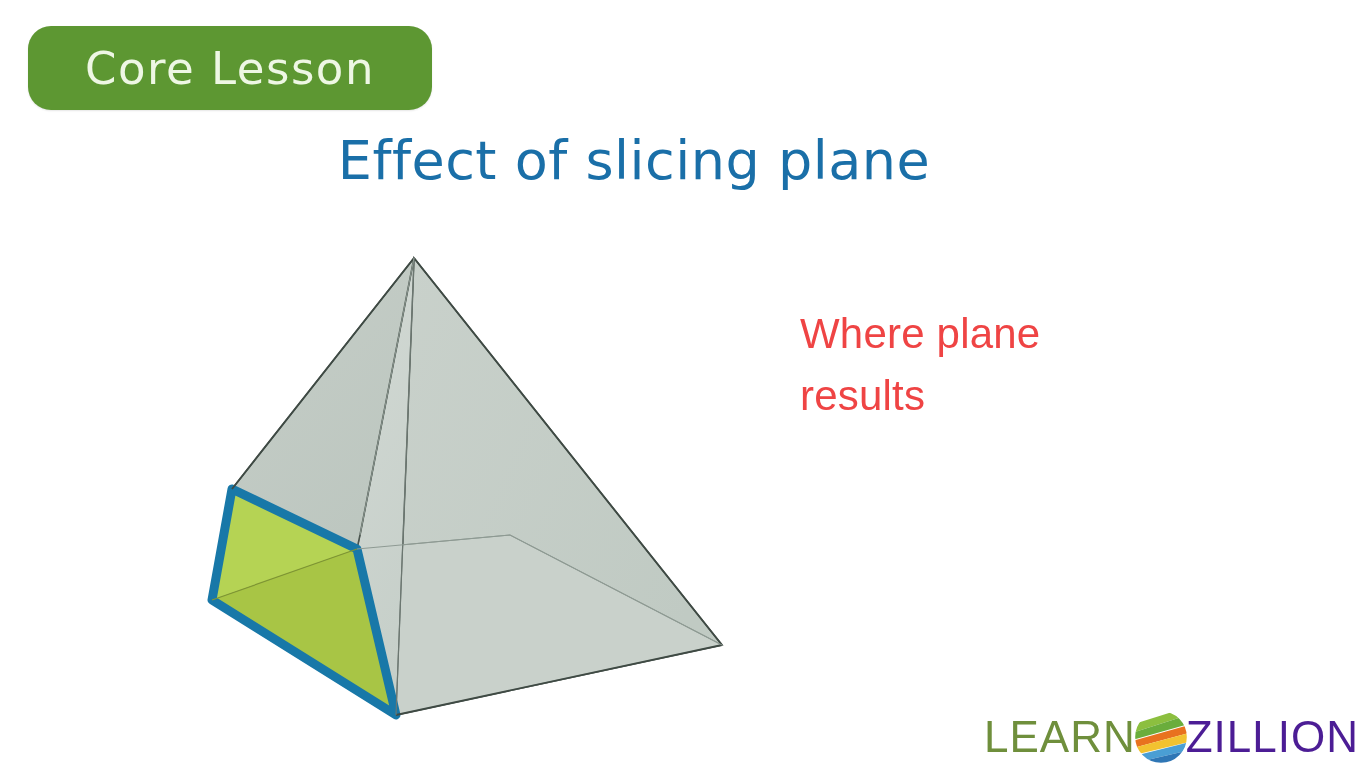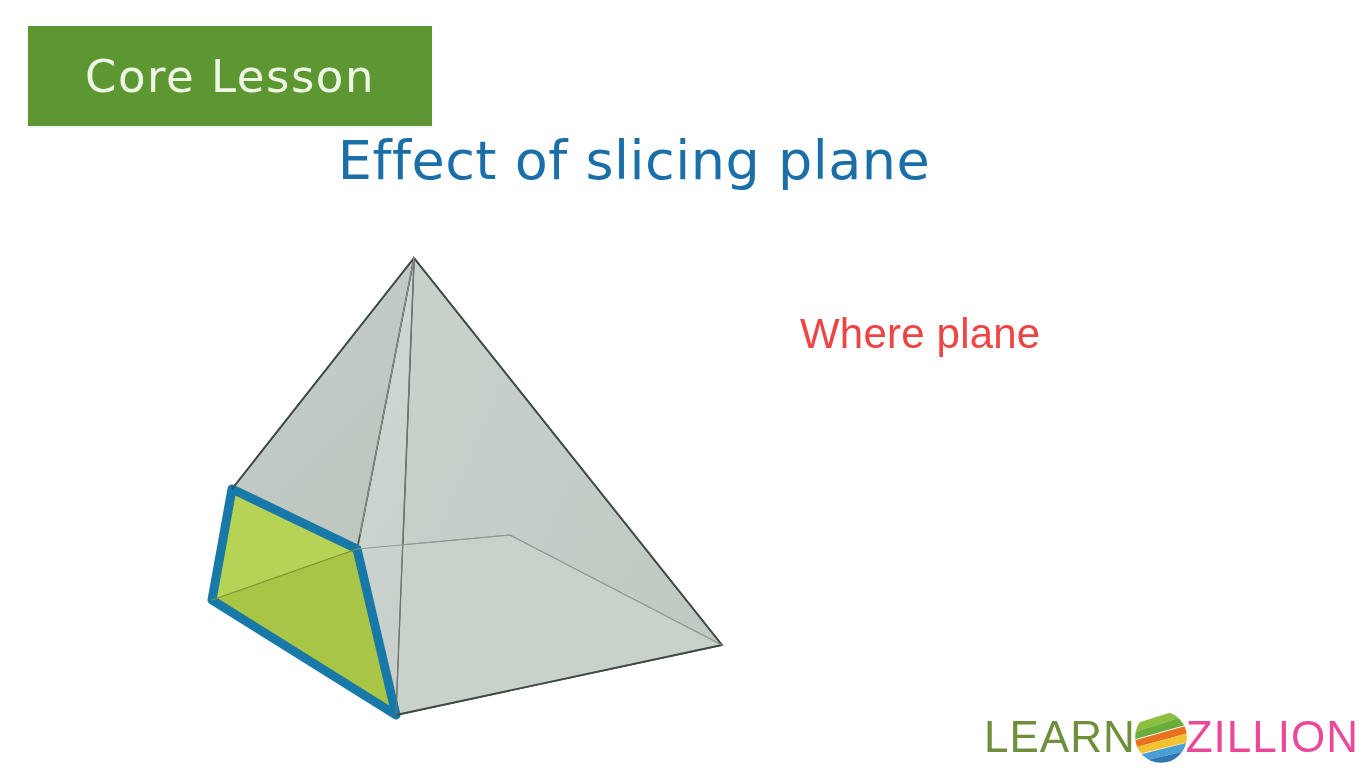--- a/index.html
+++ b/index.html
@@ -18,23 +18,24 @@
     background: #ffffff;
     overflow: hidden;
   }
 
   
   #core-lesson-banner {
     position: absolute;
     left: 28px;
     top: 26px;
     width: 404px;
-    height: 100px;
+    height: 84px;
     background: #5d9732;
     box-shadow: 0 1px 2px rgba(0,0,0,0.10);
+    border-radius: 23px;
   }
   #core-lesson-banner .banner-label {
     position: absolute;
     left: 0;
     right: 0;
     top: 50%;
     transform: translateY(-50%);
     text-align: center;
     color: #eef7e4;
     font-family: "DejaVu Sans", sans-serif;
@@ -104,21 +105,21 @@
     margin-top: 16px;
   }
   #learnzillion-logo .logo-word {
     font-family: "Liberation Sans", sans-serif;
     font-size: 44px;
     font-weight: 400;
     letter-spacing: 1px;
     line-height: 1;
   }
   #learnzillion-logo .logo-learn { color: #6f8f3c; }
-  #learnzillion-logo .logo-zillion { color: #ec4899; }
+  #learnzillion-logo .logo-zillion { color: #4c1d95; }
   #learnzillion-logo .logo-globe {
     width: 58px;
     height: 58px;
     margin: 0 -4px;
     flex: 0 0 auto;
   }
   #learnzillion-logo .logo-globe svg {
     display: block;
     width: 58px;
     height: 58px;
@@ -172,20 +173,21 @@
       <polyline points="542,410 216,480" fill="none" stroke="#3f4a44" stroke-width="1.8"></polyline>
       <polyline points="234,23 52,254" fill="none" stroke="#3f4a44" stroke-width="1.8"></polyline>
       <polyline points="234,23 216,480" fill="none" stroke="#6c7771" stroke-width="1.1"></polyline>
       <polyline points="234,23 180,300" fill="none" stroke="#8e9a93" stroke-width="1.0"></polyline>
       <polyline points="177,314 330,300 542,410" fill="none" stroke="#8e9a93" stroke-width="1.0"></polyline>
     </svg>
   </div>
 
   <div id="body-text">
     <span class="body-line">Where plane</span>
+    <span class="body-line">results</span>
   </div>
 
   <div id="learnzillion-logo">
     <span class="logo-word logo-learn">LEARN</span>
     <span class="logo-globe">
       <svg viewBox="0 0 100 100" xmlns="http://www.w3.org/2000/svg">
         <defs>
           <clipPath id="globeClip">
               <circle cx="50" cy="50" r="46"></circle>
             </clipPath>

